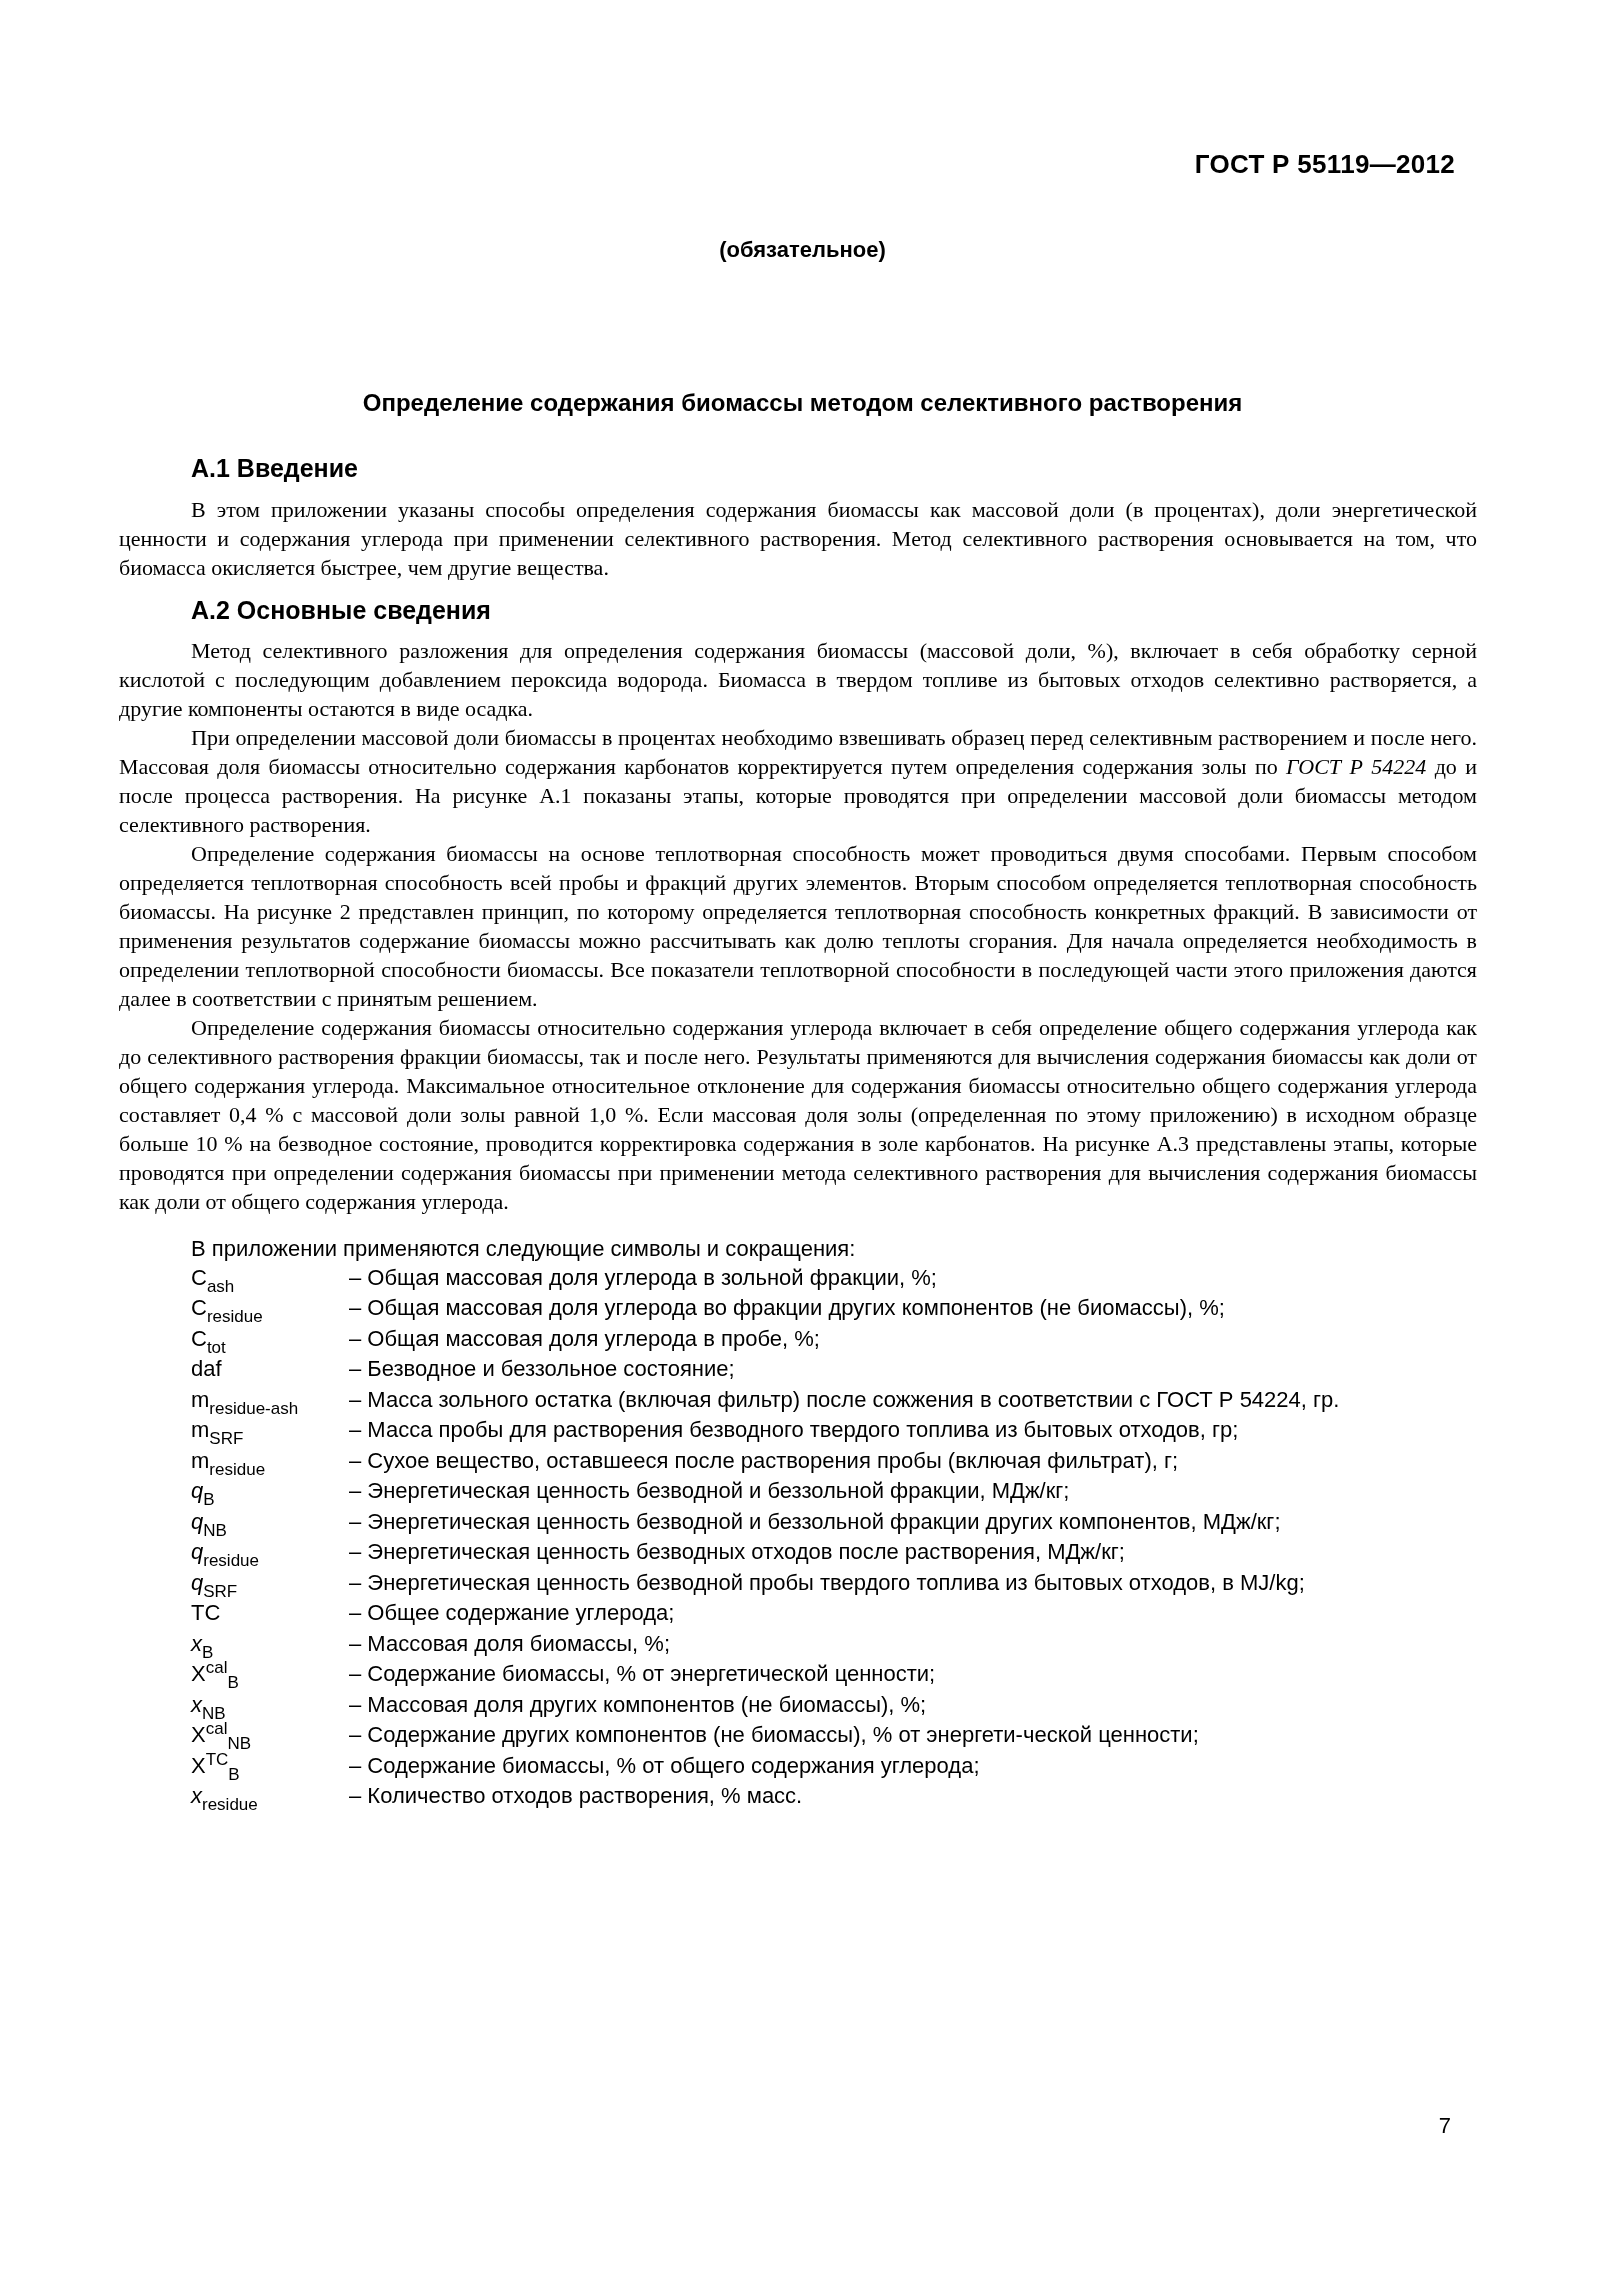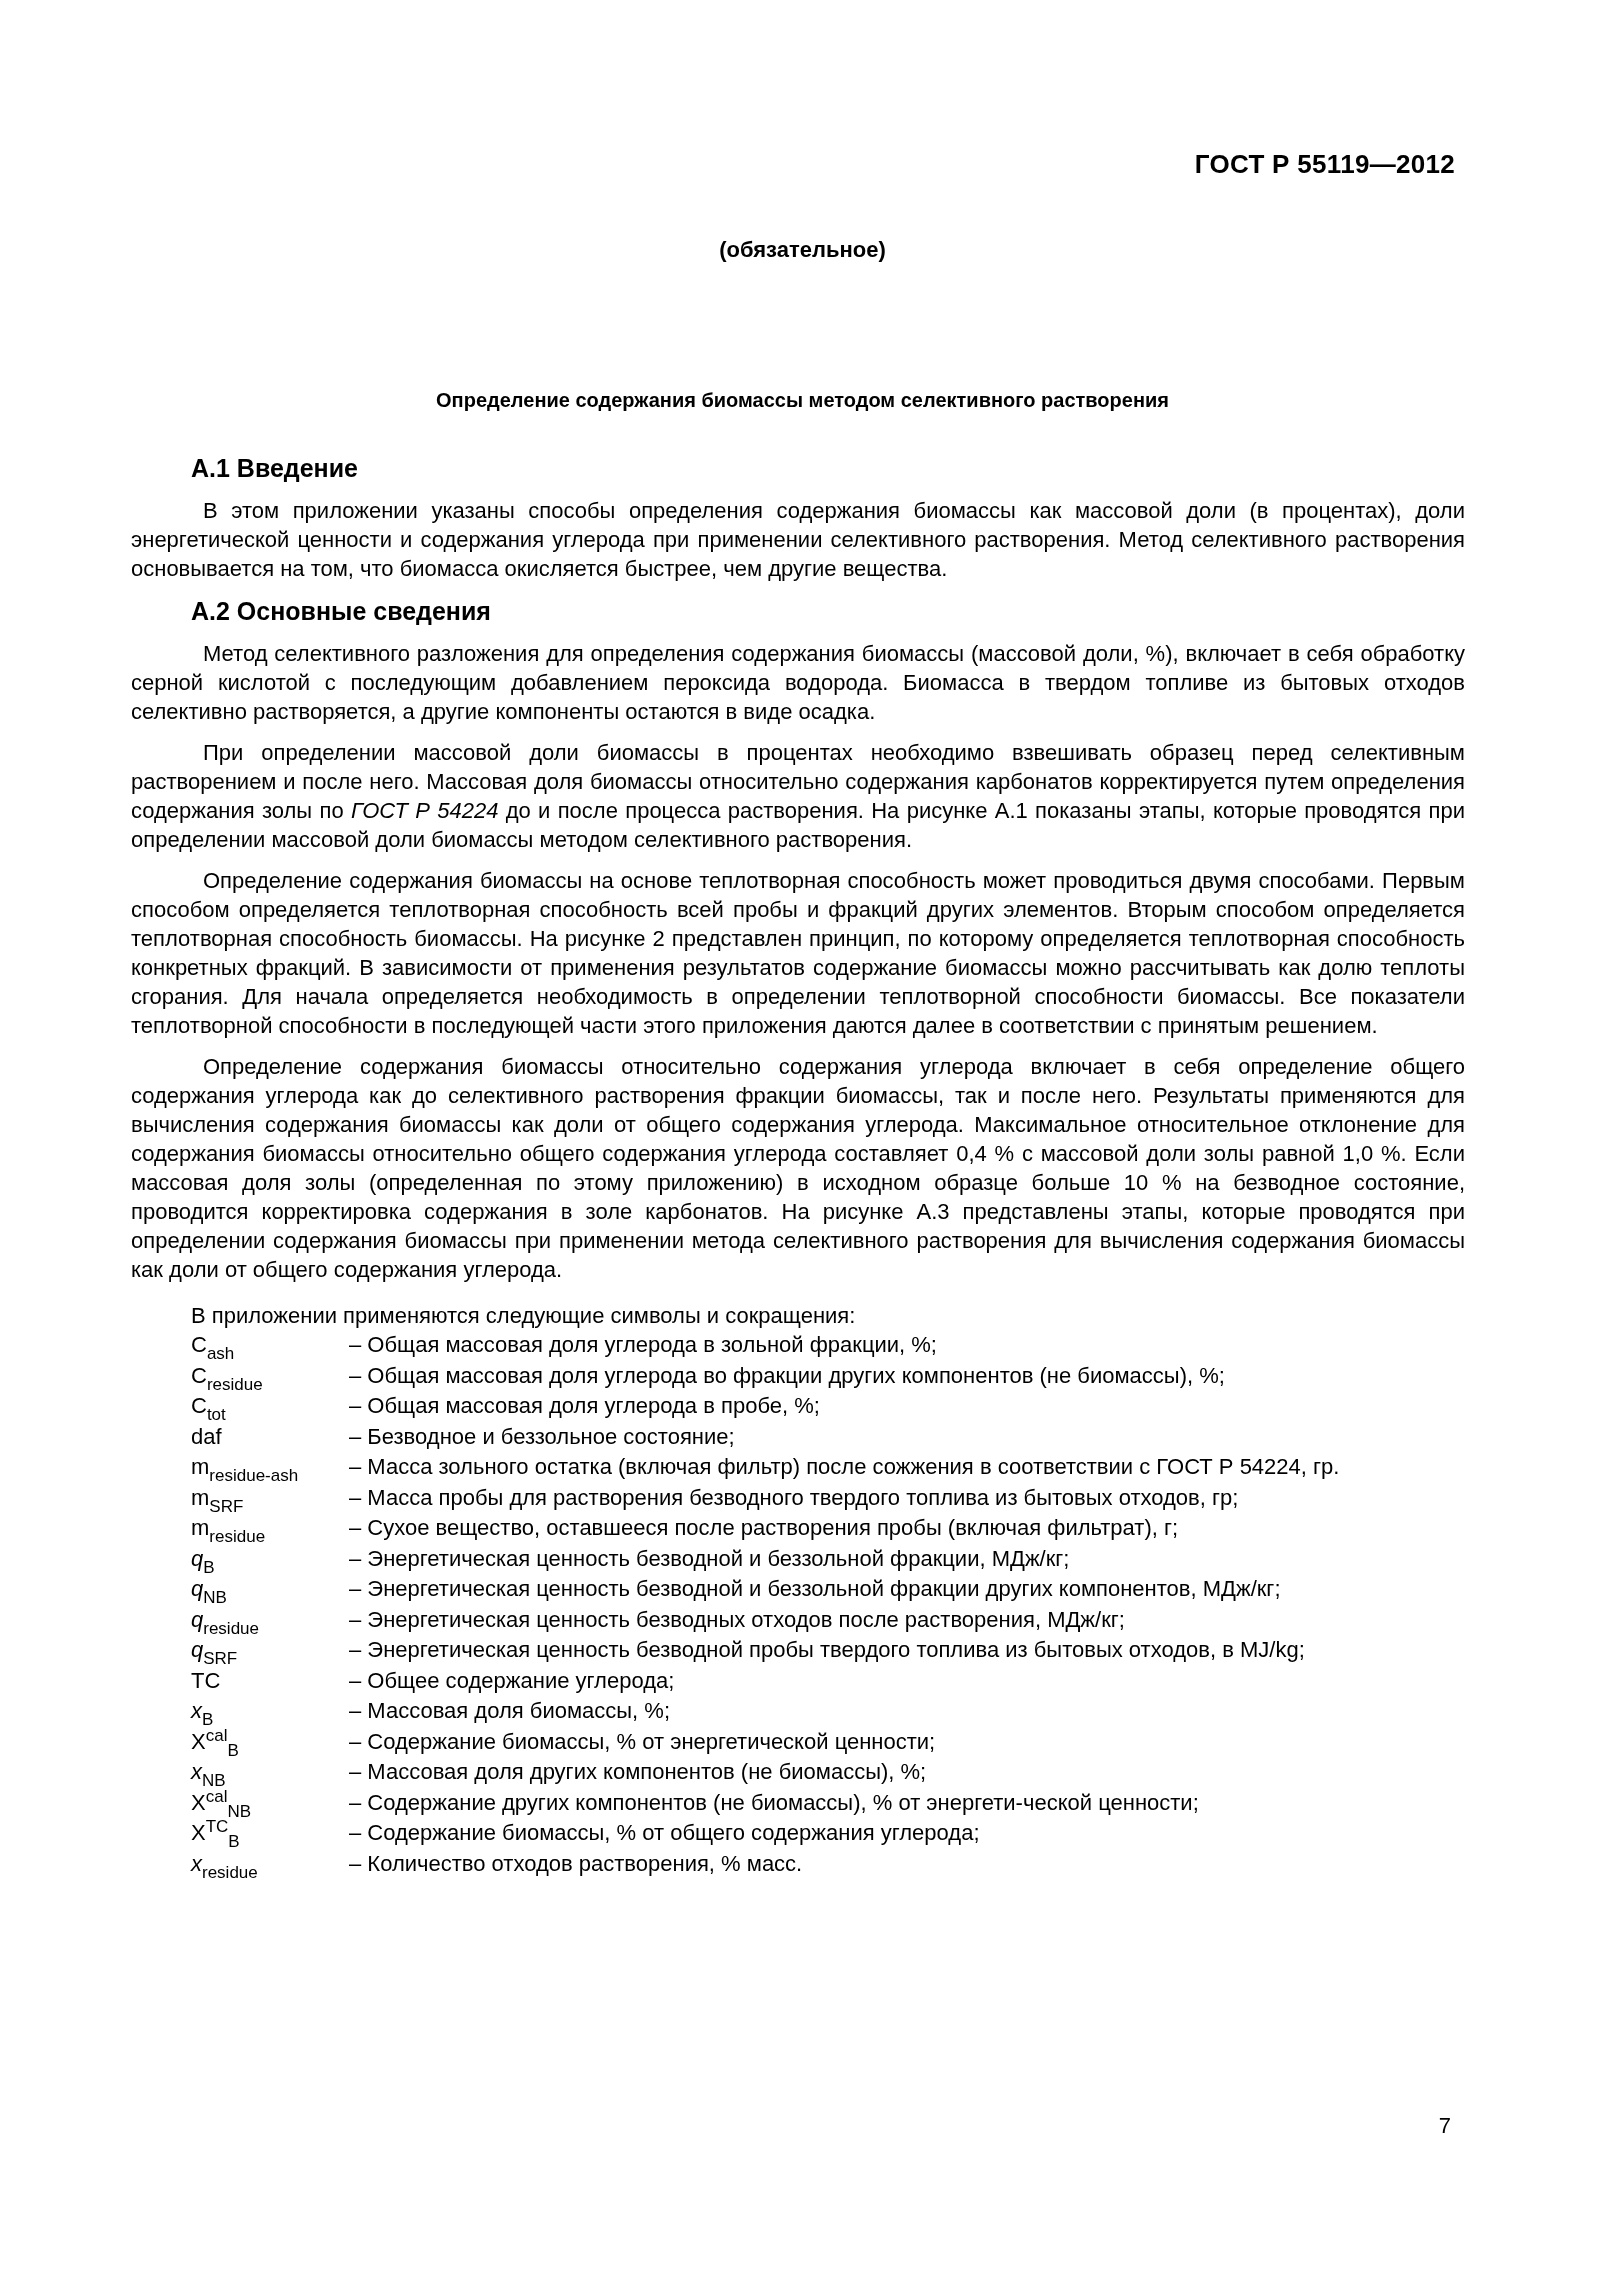--- a/index.html
+++ b/index.html
@@ -12,32 +12,32 @@
   .doc-code {
     position: absolute; top: 149px; right: 150px;
     font-size: 26px; font-weight: bold; letter-spacing: 0.3px;
   }
   .annex-title {
     position: absolute; top: 235px; left: 0; width: 100%;
     text-align: center; font-size: 22px; font-weight: bold; line-height: 29.5px;
   }
   .main-title {
     position: absolute; top: 389px; left: 0; width: 100%;
-    text-align: center; font-size: 20px; font-weight: bold;
+    text-align: center; font-size: 24px; font-weight: bold;
   }
   .content {
     position: absolute; left: 119px; width: 1358px; top: 452px;
     font-size: 22px; line-height: 29px;
   }
   h2 {
     font-size: 25px; font-weight: bold; margin: 0 0 10.7px 0; padding-left: 72px;
     line-height: 32px;
   }
   p {
-    margin: 12px; text-align: justify; text-indent: 72px;
+    margin: 0; text-align: justify; text-indent: 72px; font-family: Liberation Serif, serif;
   }
   .section { margin-bottom: 12px; }
   .sec-a2 { margin-top: 8px; }
   .sec-a3 { margin-top: 17.4px; }
   .intro-line { padding-left: 72px; text-indent: 0; margin-bottom: 0; }
   .sym-table { margin-left: 72px; border-collapse: collapse; }
   .sym-table td { padding: 0; vertical-align: top; line-height: 30.5px; }
   .sym-cell { width: 158px; white-space: nowrap; }
   .sym-cell sub, .sym-cell sup { font-size: 17px; line-height: 0; }
   .sym-cell sub { vertical-align: -6.7px; }

